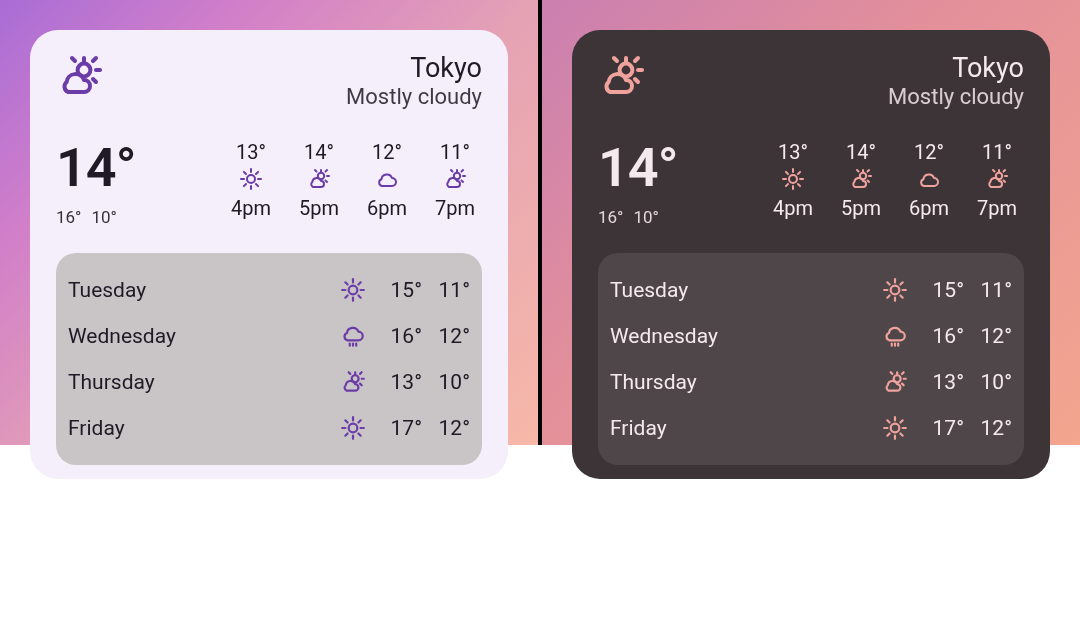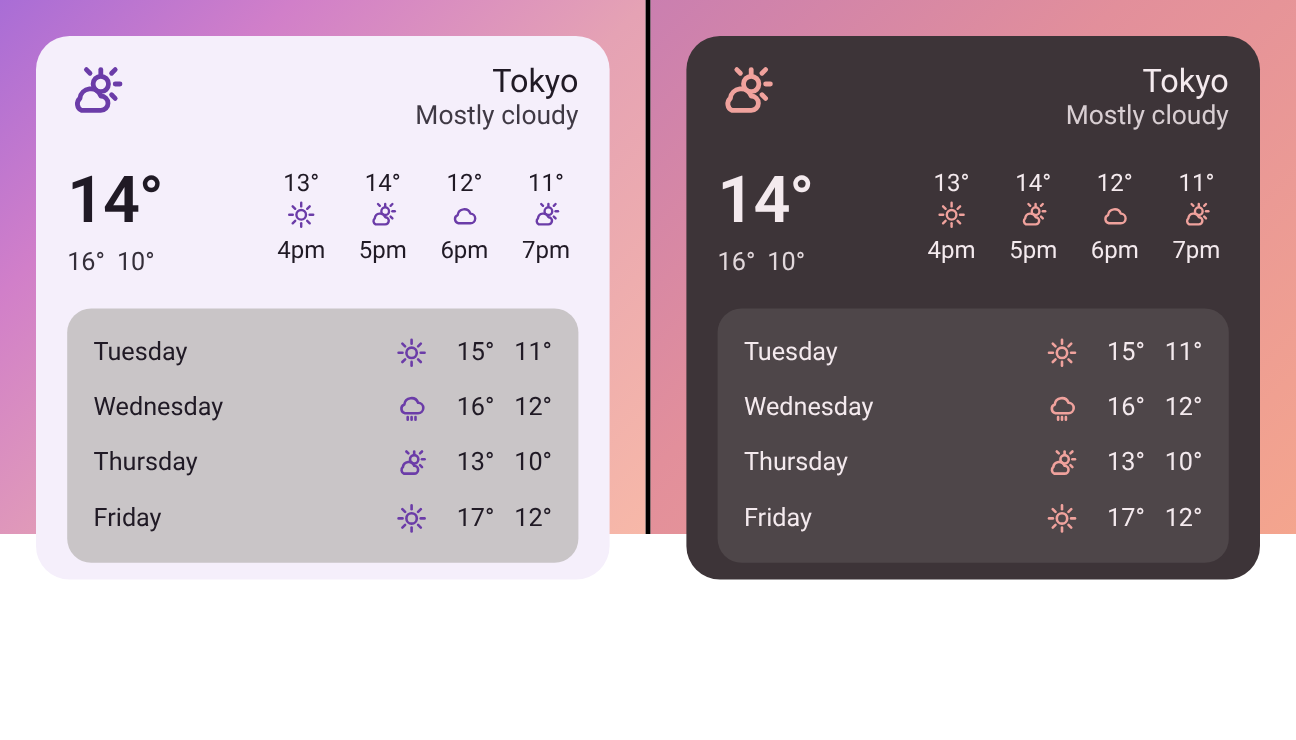--- a/index.html
+++ b/index.html
@@ -38,31 +38,31 @@
   }
   .top .loc { text-align: right; }
   .city { font-size: 27px; font-weight: 400; }
   .cond { font-size: 22px; color: inherit; opacity: .85; margin-top:0;}
   .mid {
     display: flex; justify-content: space-between; align-items: flex-start;
     margin-top: 27px;
   }
   .cur { }
   .cur .temp { font-size: 54px; font-weight: 600; letter-spacing:-1px;}
-  .cur .hilo { font-size: 21px; margin-top: 8px; opacity:.9;}
+  .cur .hilo { font-size: 17px; margin-top: 8px; opacity:.9;}
   .cur .hilo span{ margin-right:10px;}
   .hours { display: flex; gap: 14px; margin-top:4px;}
   .hour { text-align: center; font-size: 20px; width:54px;}
   .hour .ht { margin-bottom:2px;}
   .hour .hi { margin: 2px 0 4px; height:26px; display:flex;align-items:center;justify-content:center;}
   .hour .hl { }
   .daily {
     margin-top: 26px;
     border-radius: 20px;
-    padding: 14px 22px;
+    padding: 14px 12px;
   }
   .light .daily { background: #c9c5c7; }
   .dark  .daily { background: #4e4649; }
   .row {
     display: flex; align-items: center; justify-content: space-between;
     padding: 10px 0; font-size: 21px;
   }
   .row .dname { flex: 1; }
   .row .dis { width: 34px; text-align:center;}
   .row .dhi, .row .dlo { width: 48px; text-align: right; }

